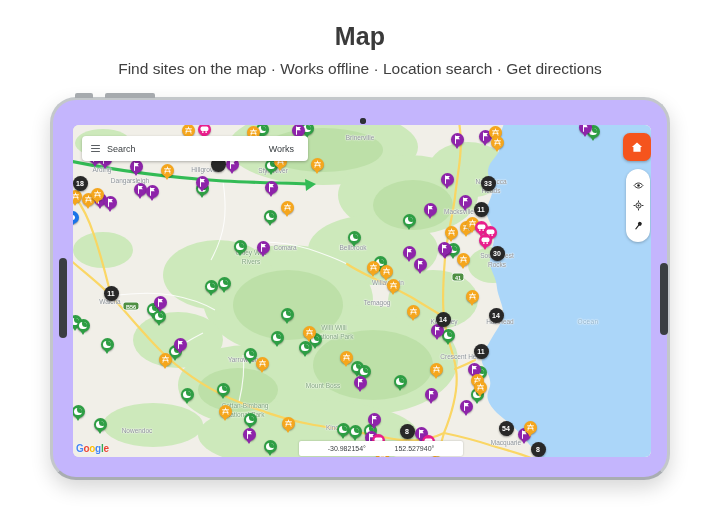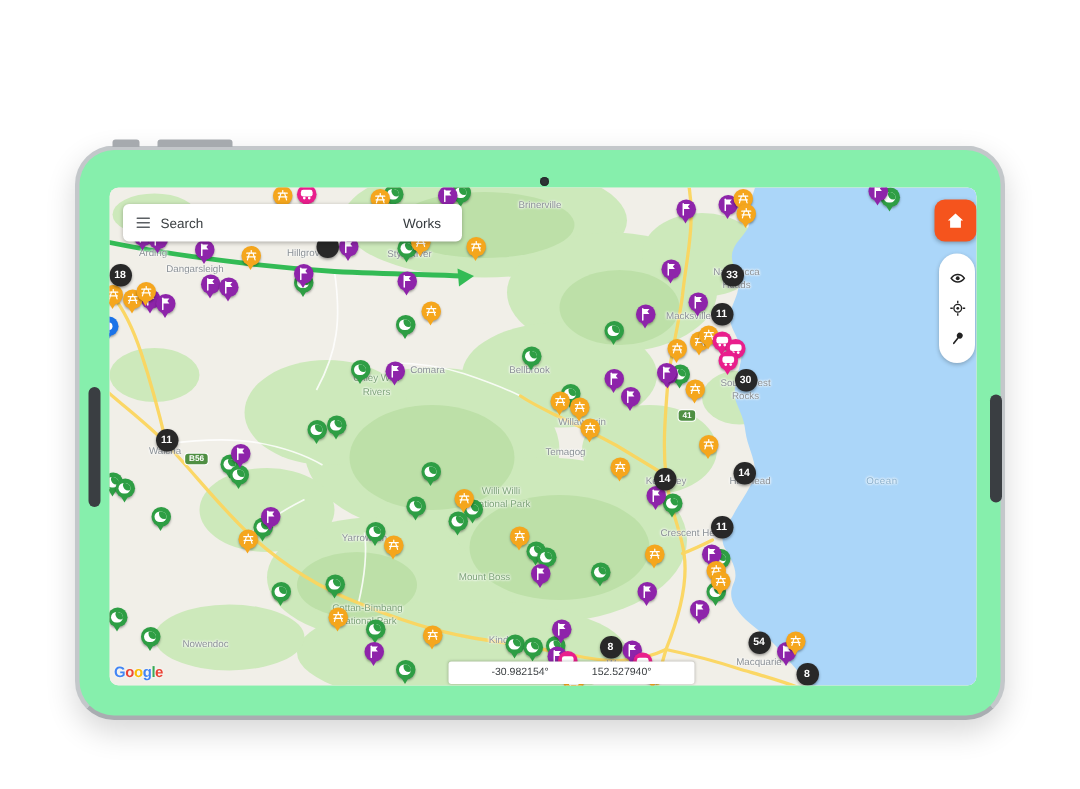--- a/index.html
+++ b/index.html
@@ -4,21 +4,21 @@
 <style>
   html,body{margin:0;padding:0;}
   body{width:720px;height:526px;background:#ffffff;position:relative;overflow:hidden;
        font-family:"Liberation Sans","DejaVu Sans",sans-serif;}
   .hdr{position:absolute;top:22px;left:0;width:720px;text-align:center;}
   .hdr h1{margin:0;font-size:25px;font-weight:600;color:#3a3a3a;letter-spacing:.2px;}
   .hdr .sub{margin-top:9px;font-size:15.5px;color:#3f3f3f;}
 
   
   .tablet{position:absolute;left:50px;top:97px;width:620px;height:383px;box-sizing:border-box;
-          background:#86efac;border:3px solid #c3c7ca;border-bottom-color:#a9adb1;border-radius:26px;
+          background:#c4b5fd;border:3px solid #c3c7ca;border-bottom-color:#a9adb1;border-radius:26px;
           box-shadow:0 8px 20px rgba(0,0,0,.16);}
   .dev-btn{position:absolute;top:-7px;height:5px;background:#a6aaae;border-radius:2px 2px 0 0;}
   .cam{position:absolute;left:307px;top:18px;width:6px;height:6px;border-radius:50%;
        background:#2f3337;box-shadow:inset 0 0 1px #000;}
   .side-cap{position:absolute;width:8px;border-radius:4px;background:#3a3e42;}
 
   
   .screen{position:absolute;left:20px;top:25px;width:578px;height:332px;border-radius:6px;
           overflow:hidden;background:#f1efe8;}
   .screen svg.basemap{position:absolute;left:0;top:0;z-index:0;}
@@ -62,20 +62,22 @@
   .coordbar{position:absolute;left:226px;bottom:1px;width:164px;height:15px;background:#fff;border-radius:2px;
             z-index:5;display:flex;align-items:center;justify-content:space-evenly;box-shadow:0 0 2px rgba(0,0,0,.25);}
   .coordbar span{font-size:7px;color:#3c4043;}
   .glogo{position:absolute;left:3px;bottom:3px;z-index:5;font-size:10px;font-weight:700;letter-spacing:-.3px;
          text-shadow:0 0 2px #fff;}
 </style>
 </head>
 <body>
 
 <div class="hdr">
+  <h1>Map</h1>
+  <div class="sub">Find sites on the map  ·  Works offline  ·  Location search  ·  Get directions</div>
 </div>
 
 <div class="tablet">
   <div class="dev-btn" style="left:22px;width:18px;"></div>
   <div class="dev-btn" style="left:52px;width:50px;"></div>
   <div class="cam"></div>
   <div class="side-cap" style="left:6px;top:158px;height:80px;"></div>
   <div class="side-cap" style="left:607px;top:163px;height:72px;"></div>
 
   <div class="screen">

